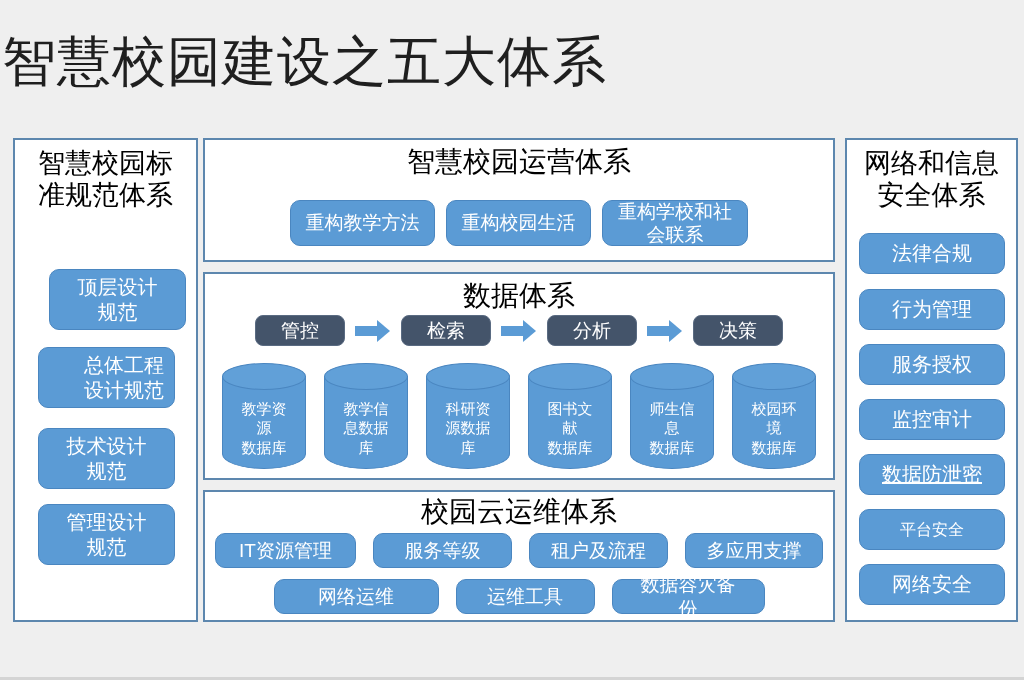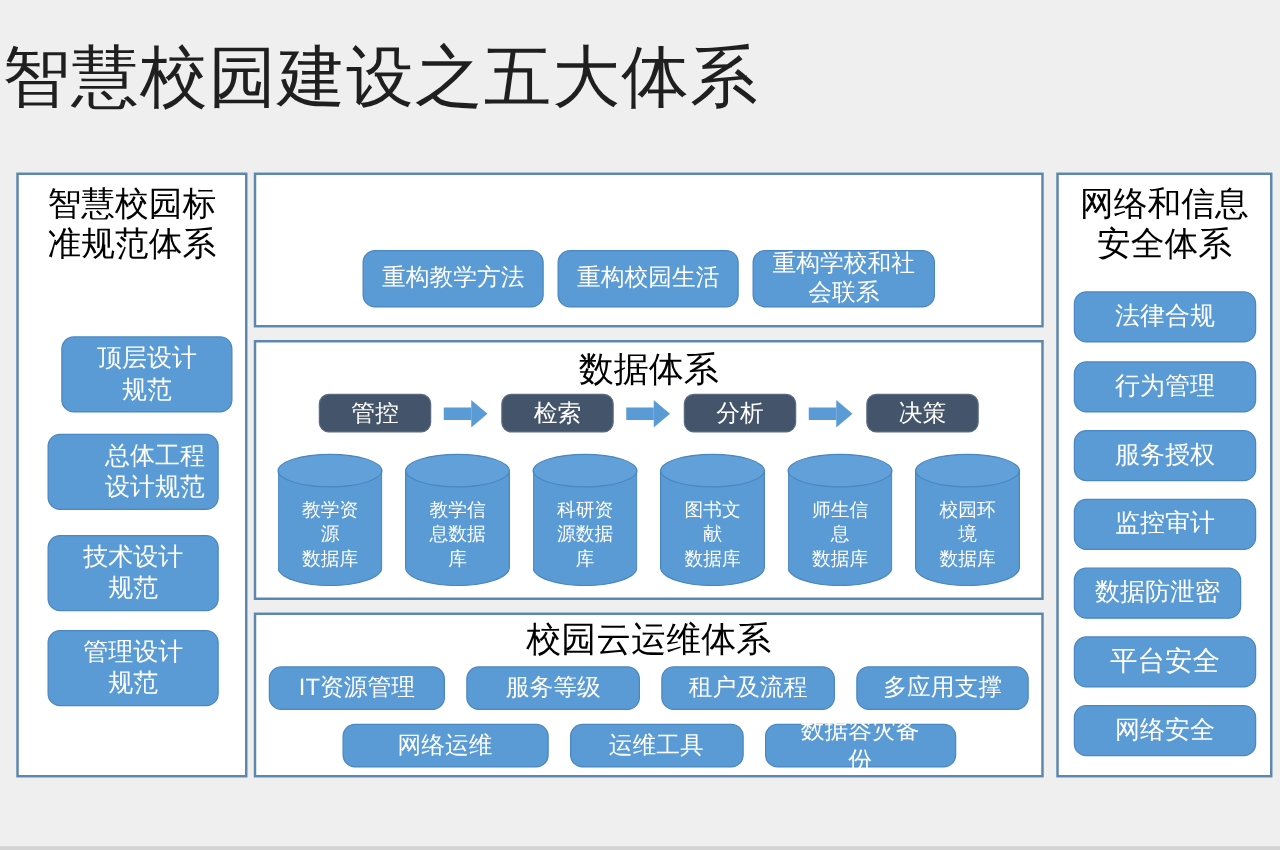--- a/index.html
+++ b/index.html
@@ -91,20 +91,21 @@
 规范</div>
     <div class="btn" style="left:23px; top:207px; width:137px; height:61px; font-size:20px;padding-left:35px;">总体工程
 设计规范</div>
     <div class="btn" style="left:23px; top:288px; width:137px; height:61px; font-size:20px;">技术设计
 规范</div>
     <div class="btn" style="left:23px; top:364px; width:137px; height:61px; font-size:20px;">管理设计
 规范</div>
   </div>
 
   <div class="panel" style="left:203px; top:138px; width:632px; height:124px;">
+    <div class="panel-title center-title">智慧校园运营体系</div>
     <div class="btn-row" style="top:60px; gap:11px; padding:0 9px;">
       <div class="btn" style="width:145px; height:46px; font-size:19px;">重构教学方法</div>
       <div class="btn" style="width:145px; height:46px; font-size:19px;">重构校园生活</div>
       <div class="btn" style="width:146px; height:46px; font-size:19px;">重构学校和社
 会联系</div>
     </div>
   </div>
 
   <div class="panel" style="left:203px; top:272px; width:632px; height:208px;">
     <div class="panel-title center-title">数据体系</div>
@@ -179,19 +180,19 @@
     </div>
   </div>
 
   <div class="panel" style="left:845px; top:138px; width:173px; height:484px;">
     <div class="panel-title side-title">网络和信息
 安全体系</div>
     <div class="btn" style="left:12px; top:93px; width:146px; height:41px; font-size:20px;">法律合规</div>
     <div class="btn" style="left:12px; top:149px; width:146px; height:41px; font-size:20px;">行为管理</div>
     <div class="btn" style="left:12px; top:204px; width:146px; height:41px; font-size:20px;">服务授权</div>
     <div class="btn" style="left:12px; top:259px; width:146px; height:41px; font-size:20px;">监控审计</div>
-    <div class="btn" style="left:12px; top:314px; width:134px; height:41px; font-size:20px;">数据防泄密</div>
-    <div class="btn" style="left:12px; top:369px; width:146px; height:41px; font-size:22px;">平台安全</div>
+    <div class="btn" style="left:12px; top:314px; width:146px; height:41px; font-size:20px;text-decoration:underline;">数据防泄密</div>
+    <div class="btn" style="left:12px; top:369px; width:146px; height:41px; font-size:16px;">平台安全</div>
     <div class="btn" style="left:12px; top:424px; width:146px; height:41px; font-size:20px;">网络安全</div>
   </div>
 
   <div class="bottom-edge"></div>
 </div>
 
 </body></html>

